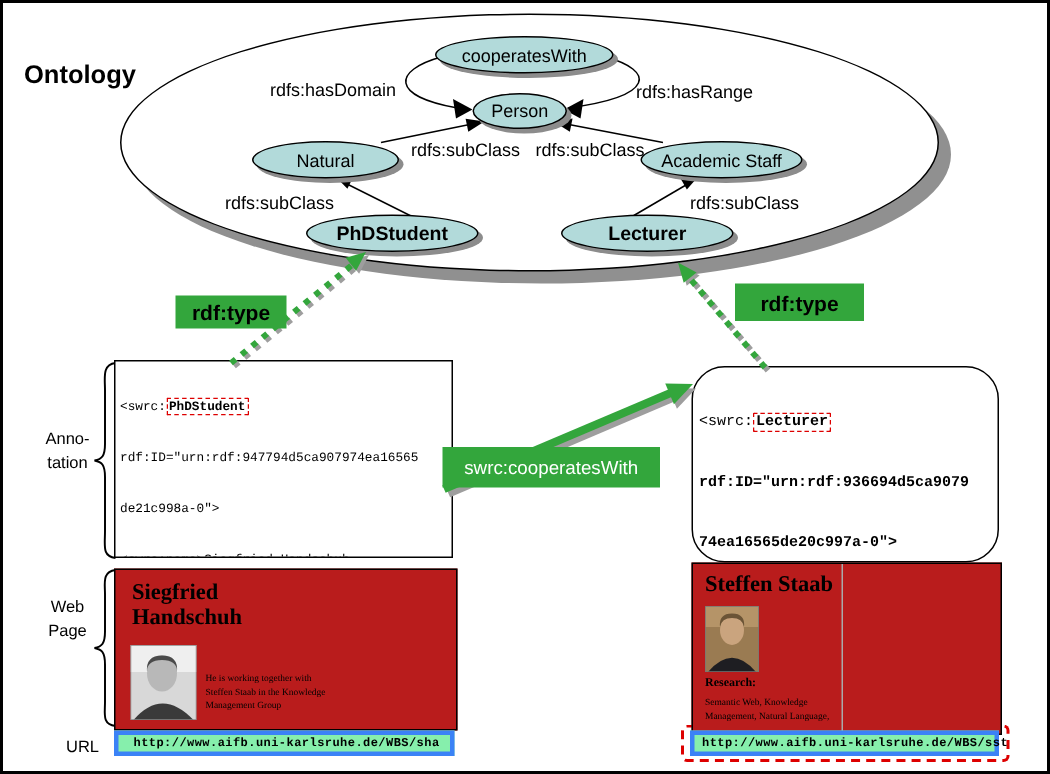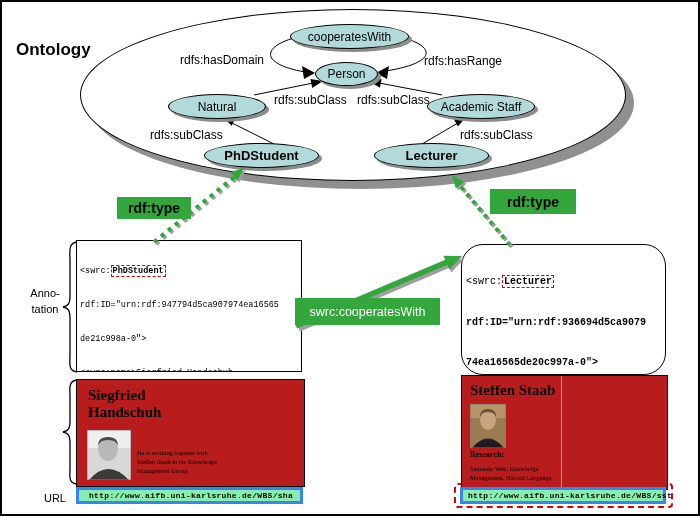--- a/index.html
+++ b/index.html
@@ -136,20 +136,24 @@
   <div class="abs elabel" style="left:272px;top:91px;">rdfs:subClass</div>
   <div class="abs elabel" style="left:355px;top:91px;">rdfs:subClass</div>
   <div class="abs elabel" style="left:148px;top:126px;">rdfs:subClass</div>
   <div class="abs elabel" style="left:458px;top:126px;">rdfs:subClass</div>
 
   <div class="abs sidelabel big" style="left:14px;top:40px;">Ontology</div>
   <div class="abs sidelabel" style="left:8px;top:283px;width:70px;">
     <div>Anno-</div>
     <div>tation</div>
   </div>
+  <div class="abs sidelabel" style="left:8px;top:395px;width:70px;">
+    <div>Web</div>
+    <div>Page</div>
+  </div>
   <div class="abs sidelabel" style="left:28px;top:488px;width:50px;">URL</div>
 
   <div class="abs greenbox dark-text" style="left:115px;top:195px;width:74px;height:22px;">rdf:type</div>
   <div class="abs greenbox dark-text" style="left:488px;top:187px;width:86px;height:25px;">rdf:type</div>
   <div class="abs greenbox light-text" style="left:293px;top:296px;width:145px;height:27px;">swrc:cooperatesWith</div>
 
   <div class="abs codeblock code-left">
     <div class="cl"><span>&lt;swrc:</span><span class="b redline">PhDStudent</span></div>
     <div class="cl">rdf:ID="urn:rdf:947794d5ca907974ea16565</div>
     <div class="cl">de21c998a-0"&gt;</div>

